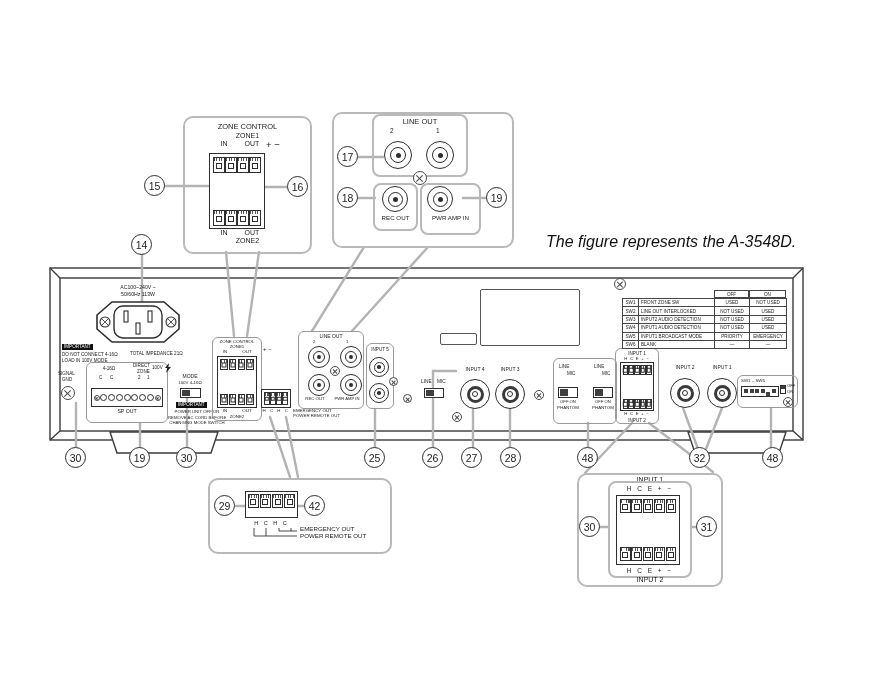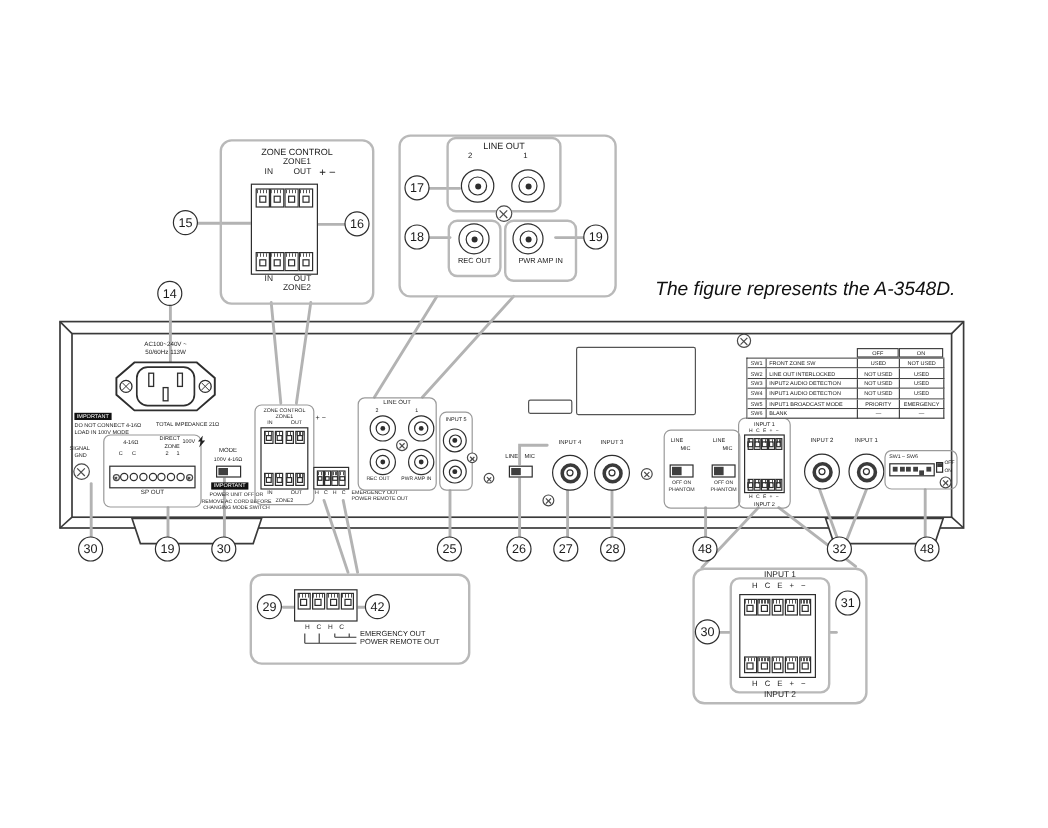--- a/index.html
+++ b/index.html
@@ -445,15 +445,15 @@
         <i class="term t-md"></i>
         <i class="term t-md"></i>
         <i class="term t-md"></i>
         <i class="term t-md"></i>
         <i class="term t-md"></i>
       </div>
   </div>
   <div class="lbl ctr" style="left:608px;top:567px;width:84px;font-size:6.5px;letter-spacing:2px">H C E + −</div>
   <div class="lbl ctr" style="left:577px;top:576px;width:146px;font-size:7px">INPUT 2</div>
   <div class="callout" style="left:579px;top:516px">30</div>
-  <div class="callout" style="left:696px;top:492px">31</div>
+  <div class="callout" style="left:696px;top:516px">31</div>
 
 </div>
 
 </body></html>

